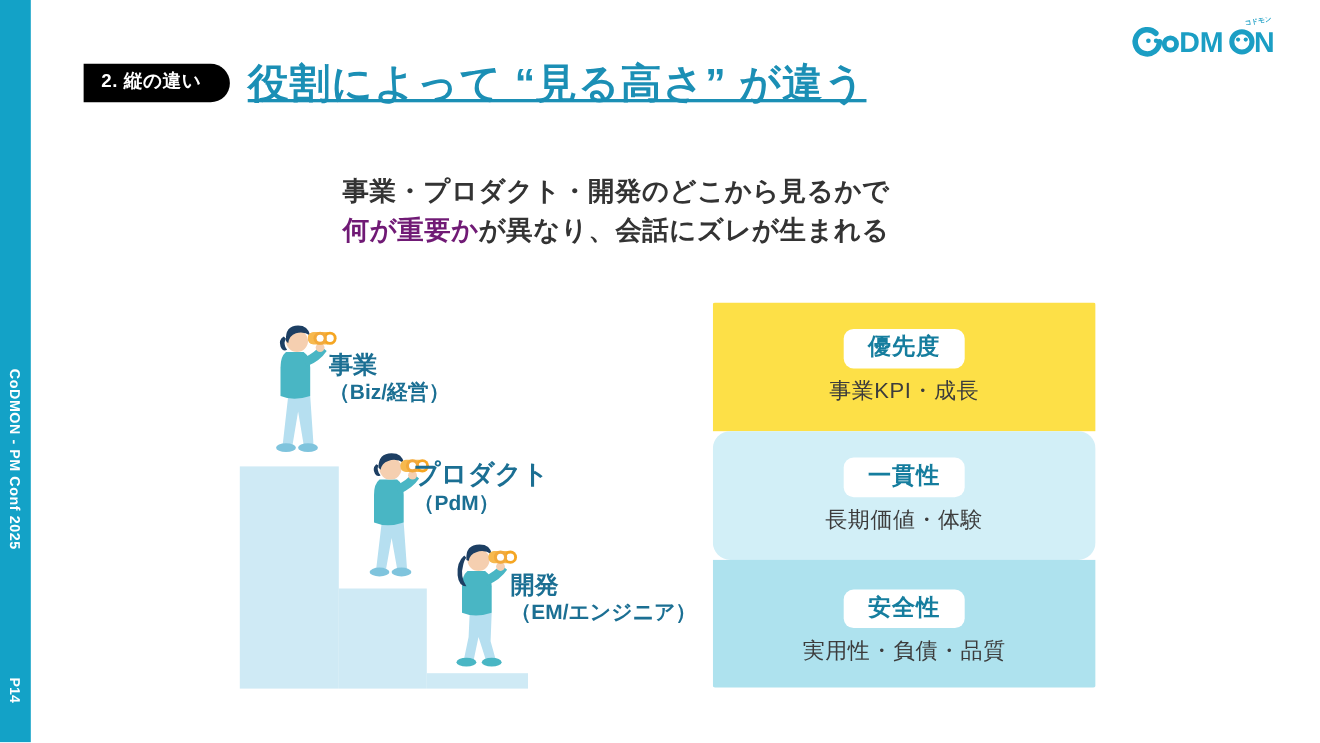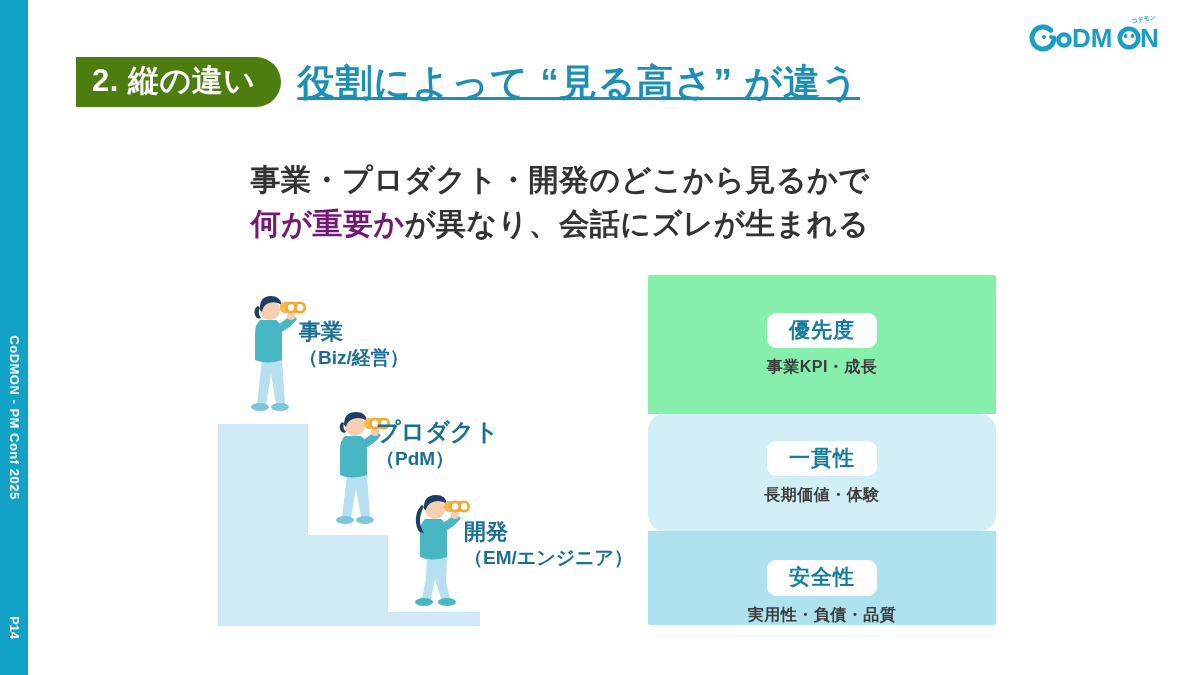--- a/index.html
+++ b/index.html
@@ -45,23 +45,23 @@
     display:flex;align-items:center;height:36px;
   }
   .logo svg{display:block;}
 
   
   .header{
     position:absolute;left:76px;top:57px;
     display:flex;align-items:center;gap:16px;
   }
   .chapter-badge{
-    background:#4d7c0f;
+    background:#000000;
     color:#ffffff;
-    font-size:31px;
+    font-size:17px;
     font-weight:bold;
     padding:7px 26px 9px 16px;
     border-radius:0 28px 28px 0;
     line-height:1.1;
     white-space:nowrap;
     letter-spacing:0.5px;
   }
   .headline{
     color:#1b8fb5;
     font-size:37px;
@@ -70,21 +70,21 @@
     letter-spacing:1px;
     line-height:1;
     text-decoration:underline;
   }
 
   
   .subtitle{
     position:absolute;left:0;top:158px;width:1120px;
     text-align:center;
     color:#333333;
-    font-size:30px;
+    font-size:24px;
     font-weight:bold;
     line-height:1.45;
     letter-spacing:0.5px;
   }
   .subtitle .hl{color:#701a75;}
 
   
   .stairs{position:absolute;left:218px;top:420px;width:262px;height:206px;}
   .step{position:absolute;background:#cfeaf5;}
   .step1{left:0px;  top:4px;   width:90px;  height:202px;}
@@ -109,38 +109,38 @@
   
   .panel{
     position:absolute;left:648px;top:275px;width:348px;height:350px;
     overflow:hidden;border-radius:2px;
   }
   .band{
     width:100%;
     display:flex;flex-direction:column;align-items:center;justify-content:center;
     box-sizing:border-box;
   }
-  .band1{height:139px;background:#86efac;}
+  .band1{height:117px;background:#fde047;}
   .band2{height:117px;background:#d2eff7;border-radius:16px;}
   .band3{height:122px;background:#aee2ee;}
   .band-pill{
     background:#ffffff;
     color:#157d9e;
     font-size:21px;
     font-weight:bold;
     border-radius:9px;
     padding:4px 22px 6px 22px;
     line-height:1.2;
     margin-bottom:9px;
     letter-spacing:1px;
   }
   .band-desc{
     color:#3c3c3c;
-    font-size:16px;
-    font-weight:bold;
+    font-size:20px;
+    font-weight:normal;
     letter-spacing:0.5px;
     line-height:1.2;
   }
 </style>
 </head>
 <body>
 
 <div class="slide">
 
   <div class="sidebar"></div>

